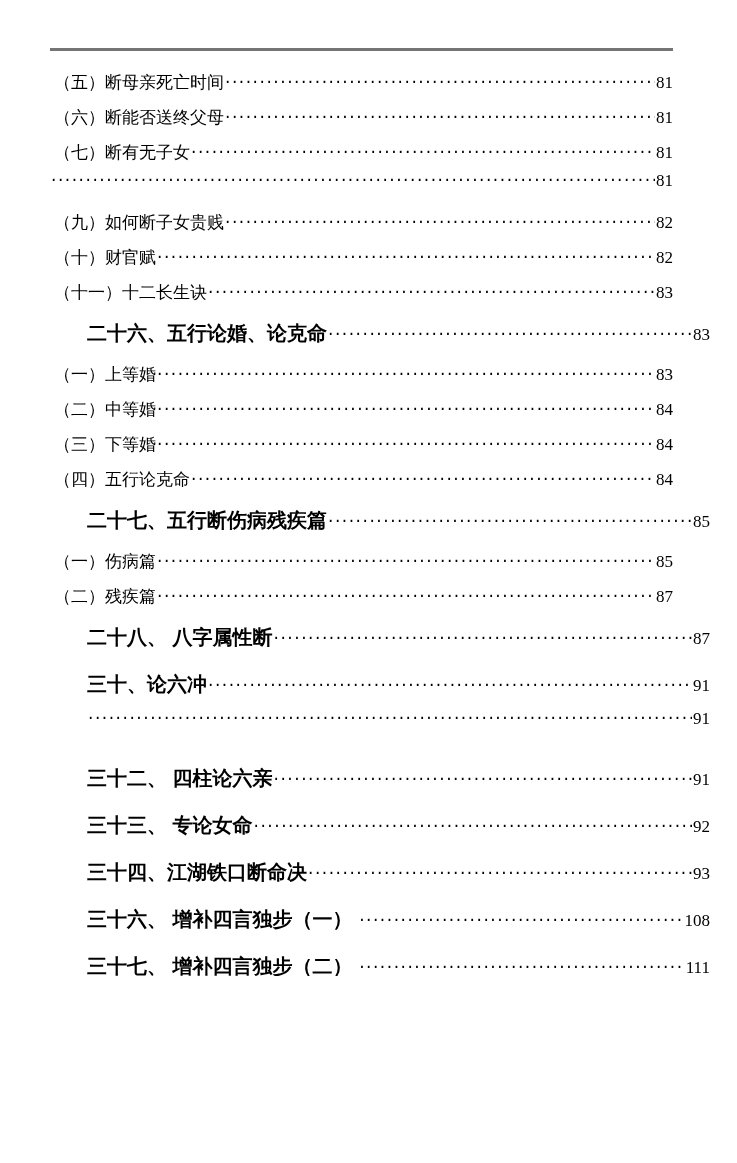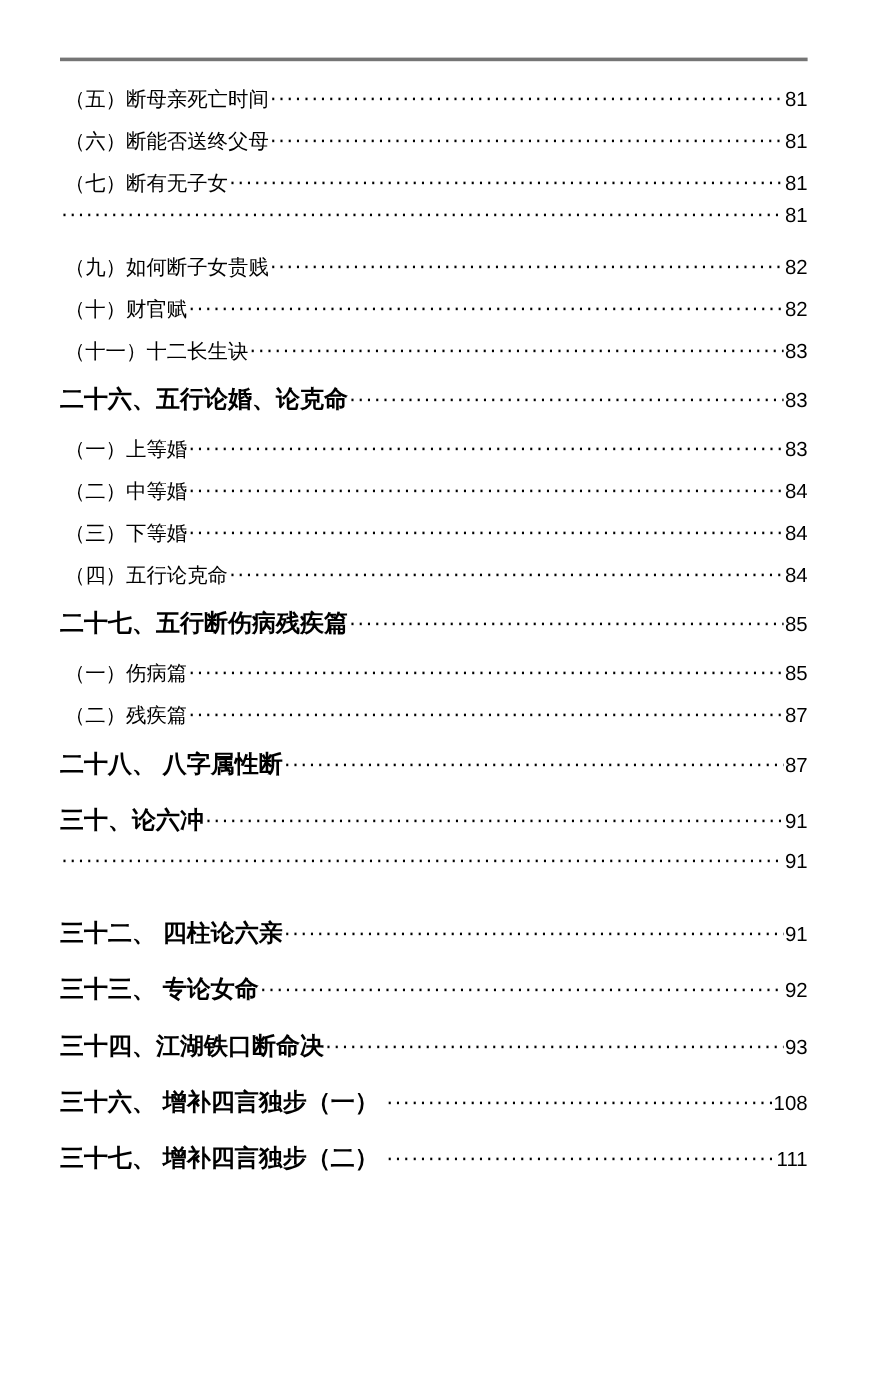--- a/index.html
+++ b/index.html
@@ -39,20 +39,21 @@
     height: 35px;
     font-size: 17px;
   }
   .row.level2 .title {
     line-height: 35px;
     padding-left: 4px;
   }
   .row.level1 {
     height: 47px;
     font-size: 20px;
+    margin-left: 37px;
   }
   .row.level1 .title {
     line-height: 47px;
     font-family: "Liberation Sans", "DejaVu Sans", sans-serif;
     font-weight: bold;
   }
   .title {
     white-space: pre;
     flex: 0 0 auto;
   }
@@ -66,21 +67,21 @@
     margin: 0 1px;
     font-family: "DejaVu Sans", sans-serif;
   }
   .dots::after {
     content: "····························································································································································································";
   }
   .num {
     flex: 0 0 auto;
     font-size: 17px;
     font-weight: normal;
-    font-family: Liberation Sans, sans-serif;
+    font-family: Liberation Serif, serif;
   }
   .footer {
     position: absolute;
     left: 0;
     top: 1118px;
     width: 100%;
     text-align: center;
     font-family: "Liberation Serif", "DejaVu Serif", serif;
     font-size: 16px;
     font-weight: bold;

